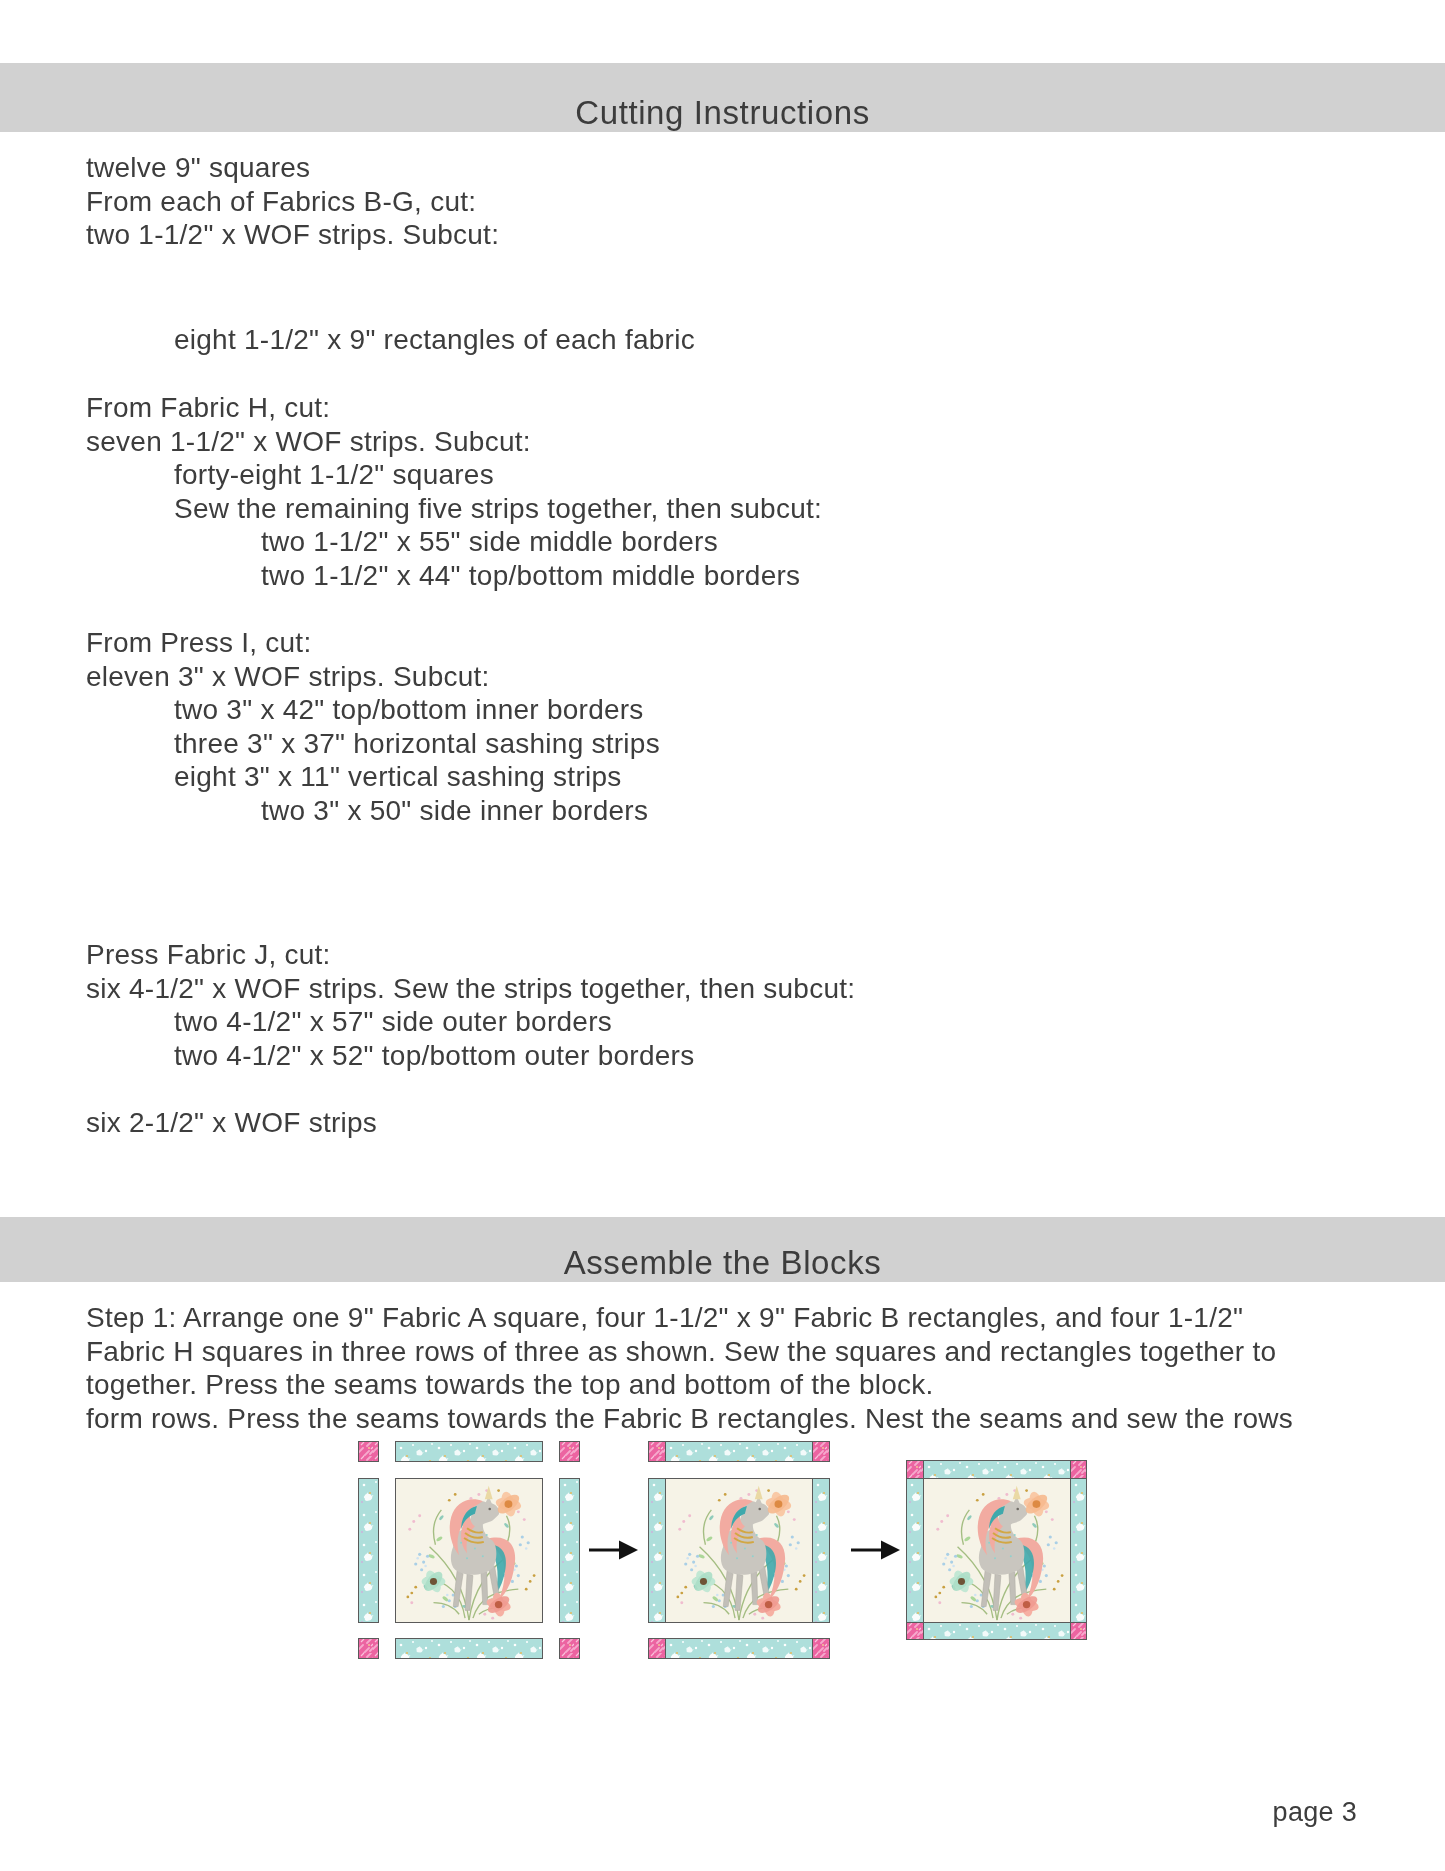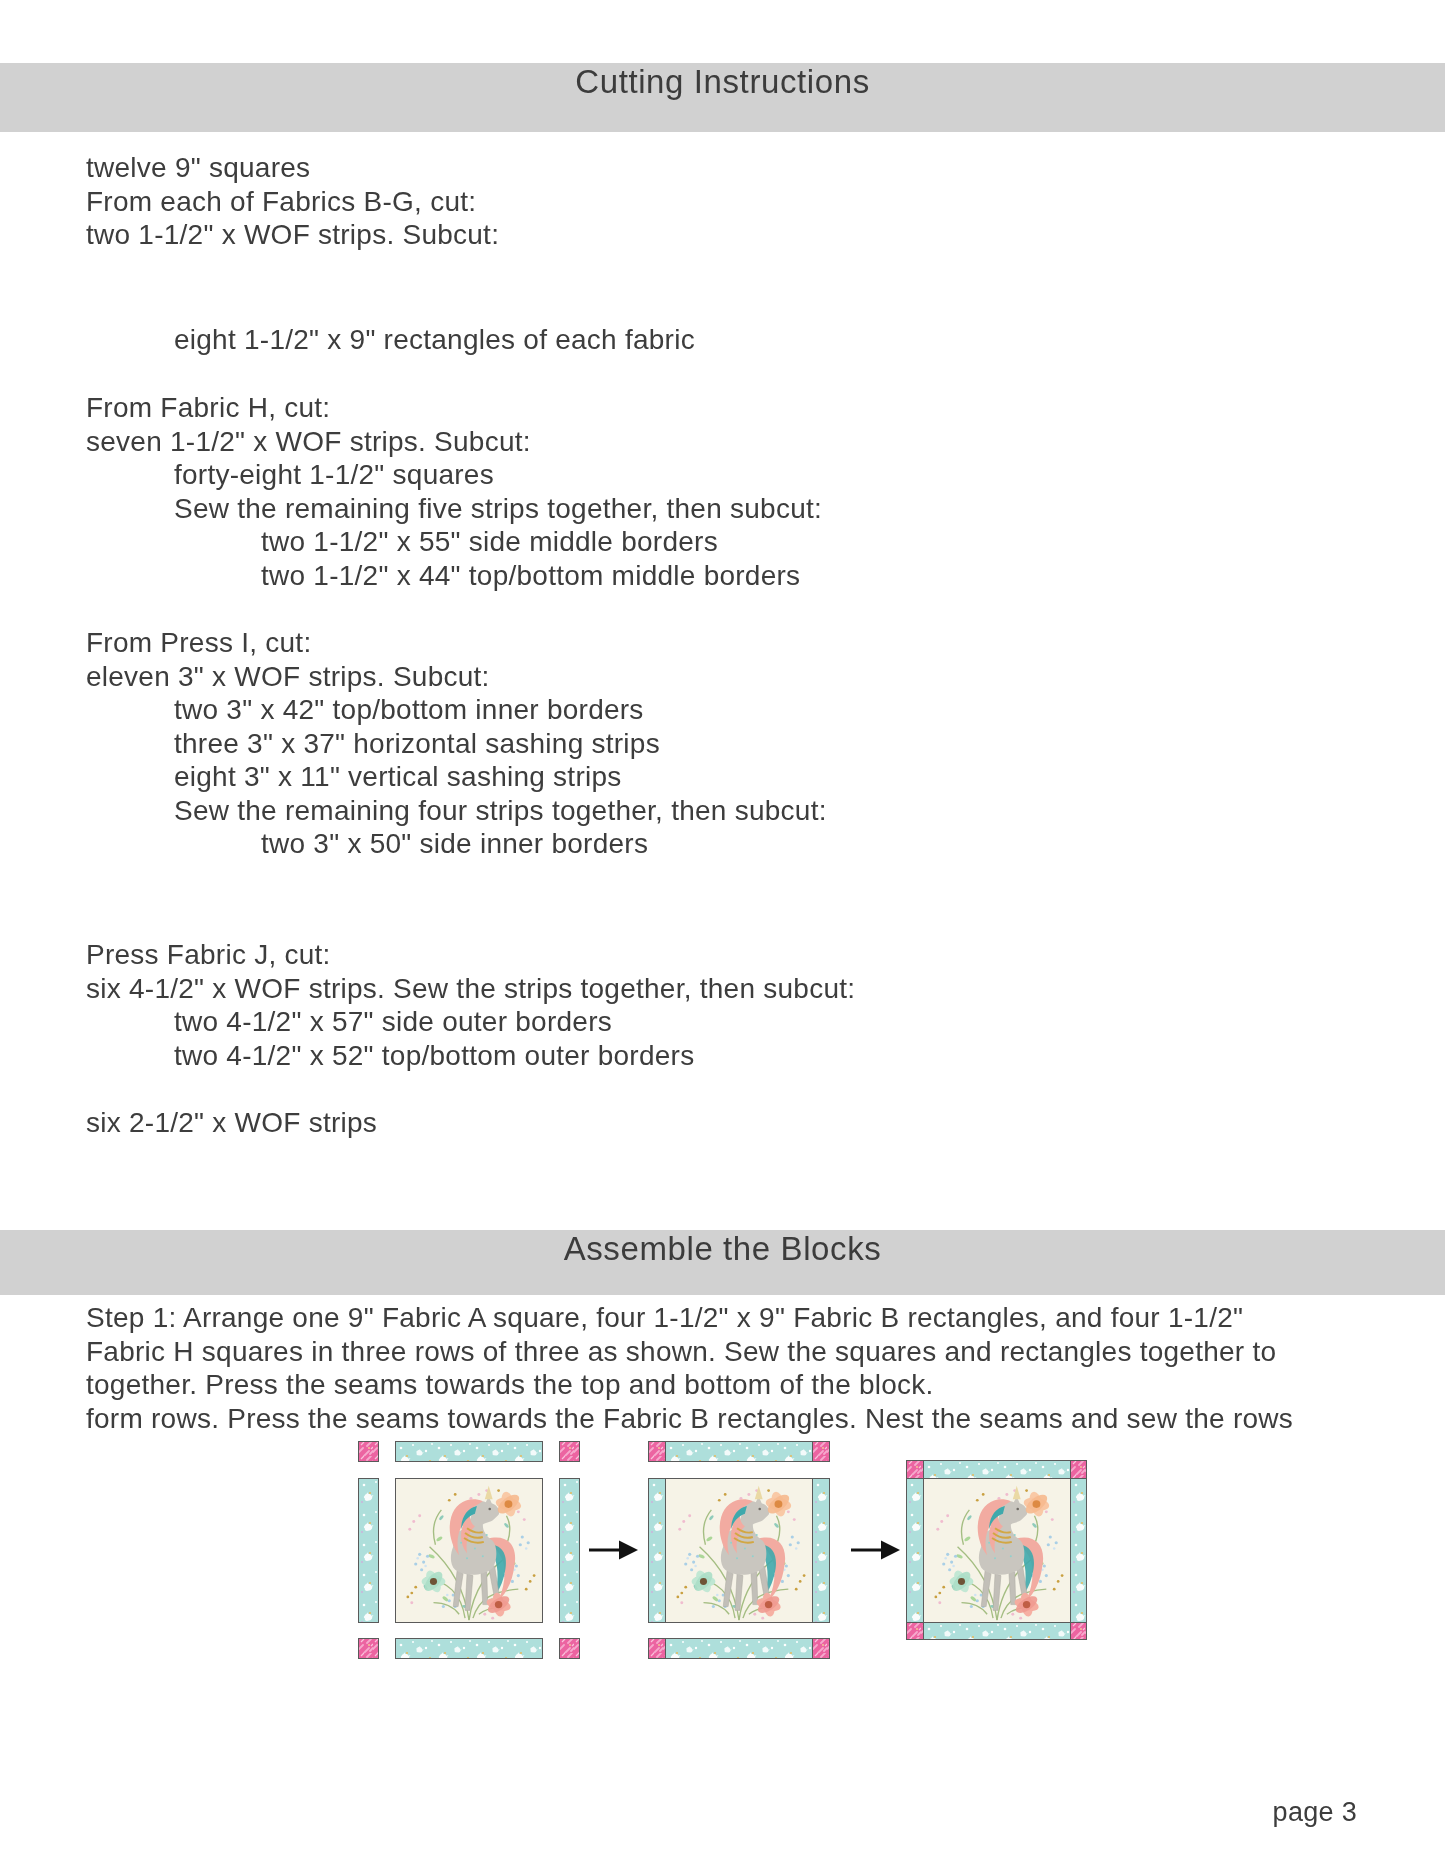--- a/index.html
+++ b/index.html
@@ -4,24 +4,24 @@
 <style>
   * { margin:0; padding:0; box-sizing:border-box; }
   html,body { background:#ffffff; }
   body {
     width:1445px; height:1871px; position:relative; overflow:hidden;
     font-family:"Liberation Sans", sans-serif;
     color:#3d3d3d;
   }
   .section-bar {
     position:absolute; left:0; width:1445px; background:#d1d1d1;
-    display:flex; align-items:flex-start; justify-content:center;
+    display:flex; align-items:flex-end; justify-content:center;
   }
   .bar-cutting { top:63px; height:69px; }
-  .bar-assemble { top:1217px; height:65px;margin-top:13px; }
+  .bar-assemble { top:1217px; height:65px; }
   .section-title {
     font-size:33px; font-weight:400; letter-spacing:0.6px; color:#3c3c3c;
   }
   .cutting-group {
     position:absolute; left:86px; right:60px;
   }
   .line {
     font-size:28px; line-height:33.5px; letter-spacing:0.25px; color:#3d3d3d;
     white-space:nowrap;
   }
@@ -69,21 +69,20 @@
   <div class="line ind1">Sew the remaining five strips together, then subcut:</div>
   <div class="line ind2">two 1-1/2" x 55" side middle borders</div>
   <div class="line ind2">two 1-1/2" x 44" top/bottom middle borders</div>
 </div>
 <div class="cutting-group" style="top:626px">
   <div class="line ind0">From Press I, cut:</div>
   <div class="line ind0">eleven 3" x WOF strips. Subcut:</div>
   <div class="line ind1">two 3" x 42" top/bottom inner borders</div>
   <div class="line ind1">three 3" x 37" horizontal sashing strips</div>
   <div class="line ind1">eight 3" x 11" vertical sashing strips</div>
-  <div class="line ind1">Sew the remaining four strips together, then subcut:</div>
   <div class="line ind2">two 3" x 50" side inner borders</div>
 </div>
 <div class="cutting-group" style="top:938px">
   <div class="line ind0">Press Fabric J, cut:</div>
   <div class="line ind0">six 4-1/2" x WOF strips. Sew the strips together, then subcut:</div>
   <div class="line ind1">two 4-1/2" x 57" side outer borders</div>
   <div class="line ind1">two 4-1/2" x 52" top/bottom outer borders</div>
 </div>
 <div class="cutting-group" style="top:1106px">
   <div class="line ind0">six 2-1/2" x WOF strips</div>

